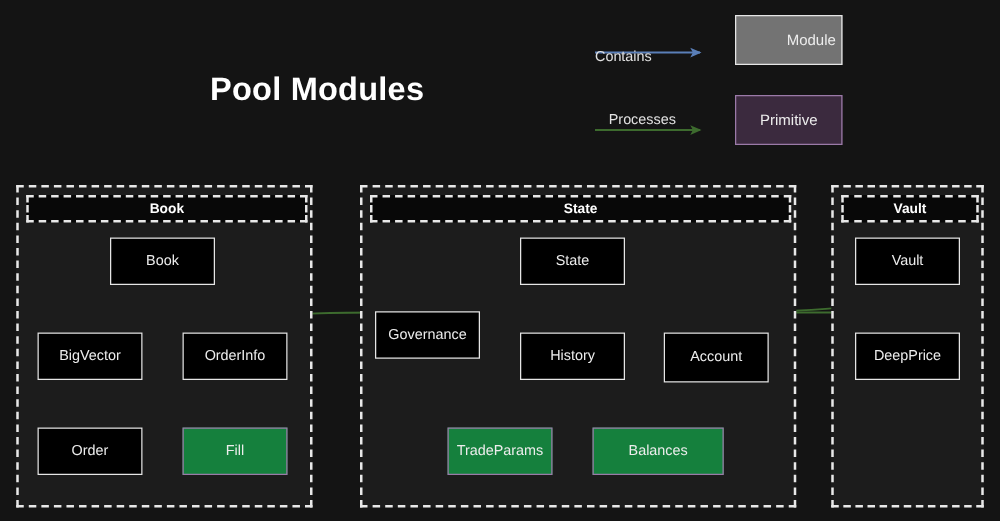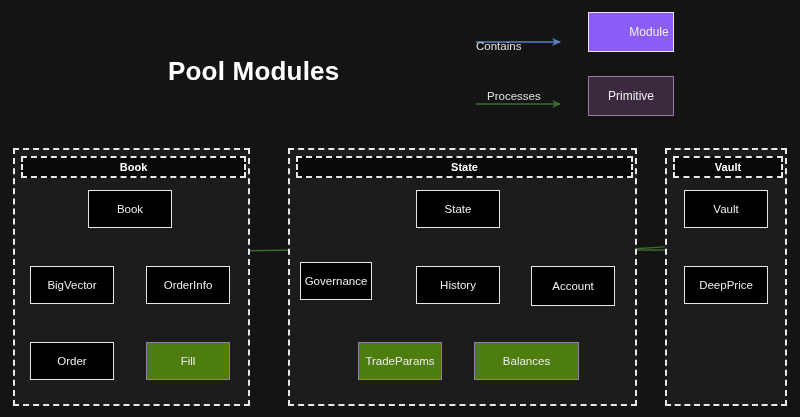--- a/index.html
+++ b/index.html
@@ -63,41 +63,41 @@
     color: #ededed;
     font-size: 11.5px;
     text-align: center;
     z-index: 3;
   }
   .node.module {
     background: #000000;
     border: 1.6px solid #e6e6e6;
   }
   .node.primitive {
-    background: #4d7c0f;
+    background: #15803d;
     border: 1.6px solid #9b7aa8;
   }
   
   .legend-label {
     position: absolute;
     color: #e2e2e2;
     font-size: 11.5px;
     white-space: nowrap;
   }
   .legend-box {
     position: absolute;
     box-sizing: border-box;
     display: flex;
     align-items: center;
     justify-content: center;
     color: #ededed;
     font-size: 12px;
   }
   .legend-box.module {
-    background: #8b5cf6;
+    background: #737373;
     border: 1.6px solid #e6e6e6;
     padding-left: 36px;
   }
   .legend-box.primitive {
     background: #3b2a3e;
     border: 1.6px solid #9b7aa8;
     text-align: right;
   }
   .legend-component {
     position: absolute;
@@ -173,21 +173,21 @@
         <div class="group-header" style="width: 110px;">Vault</div>
       </div>
     </div>
   <div id="nodes-layer">
       <div class="node module" style="left: 88px; top: 190px; width: 84px; height: 38px;">Book</div>
       <div class="node module" style="left: 30px; top: 266px; width: 84px; height: 38px;">BigVector</div>
       <div class="node module" style="left: 146px; top: 266px; width: 84px; height: 38px;">OrderInfo</div>
       <div class="node module" style="left: 30px; top: 342px; width: 84px; height: 38px;">Order</div>
       <div class="node primitive" style="left: 146px; top: 342px; width: 84px; height: 38px;">Fill</div>
       <div class="node module" style="left: 416px; top: 190px; width: 84px; height: 38px;">State</div>
-      <div class="node module" style="left: 300px; top: 262px; width: 72px; height: 38px;">Governance</div>
+      <div class="node module" style="left: 300px; top: 249px; width: 84px; height: 38px;">Governance</div>
       <div class="node module" style="left: 416px; top: 266px; width: 84px; height: 38px;">History</div>
       <div class="node module" style="left: 531px; top: 266px; width: 84px; height: 40px;">Account</div>
       <div class="node primitive" style="left: 358px; top: 342px; width: 84px; height: 38px;">TradeParams</div>
       <div class="node primitive" style="left: 474px; top: 342px; width: 105px; height: 38px;">Balances</div>
       <div class="node module" style="left: 684px; top: 190px; width: 84px; height: 38px;">Vault</div>
       <div class="node module" style="left: 684px; top: 266px; width: 84px; height: 38px;">DeepPrice</div>
     </div>
 
 </div>
 

